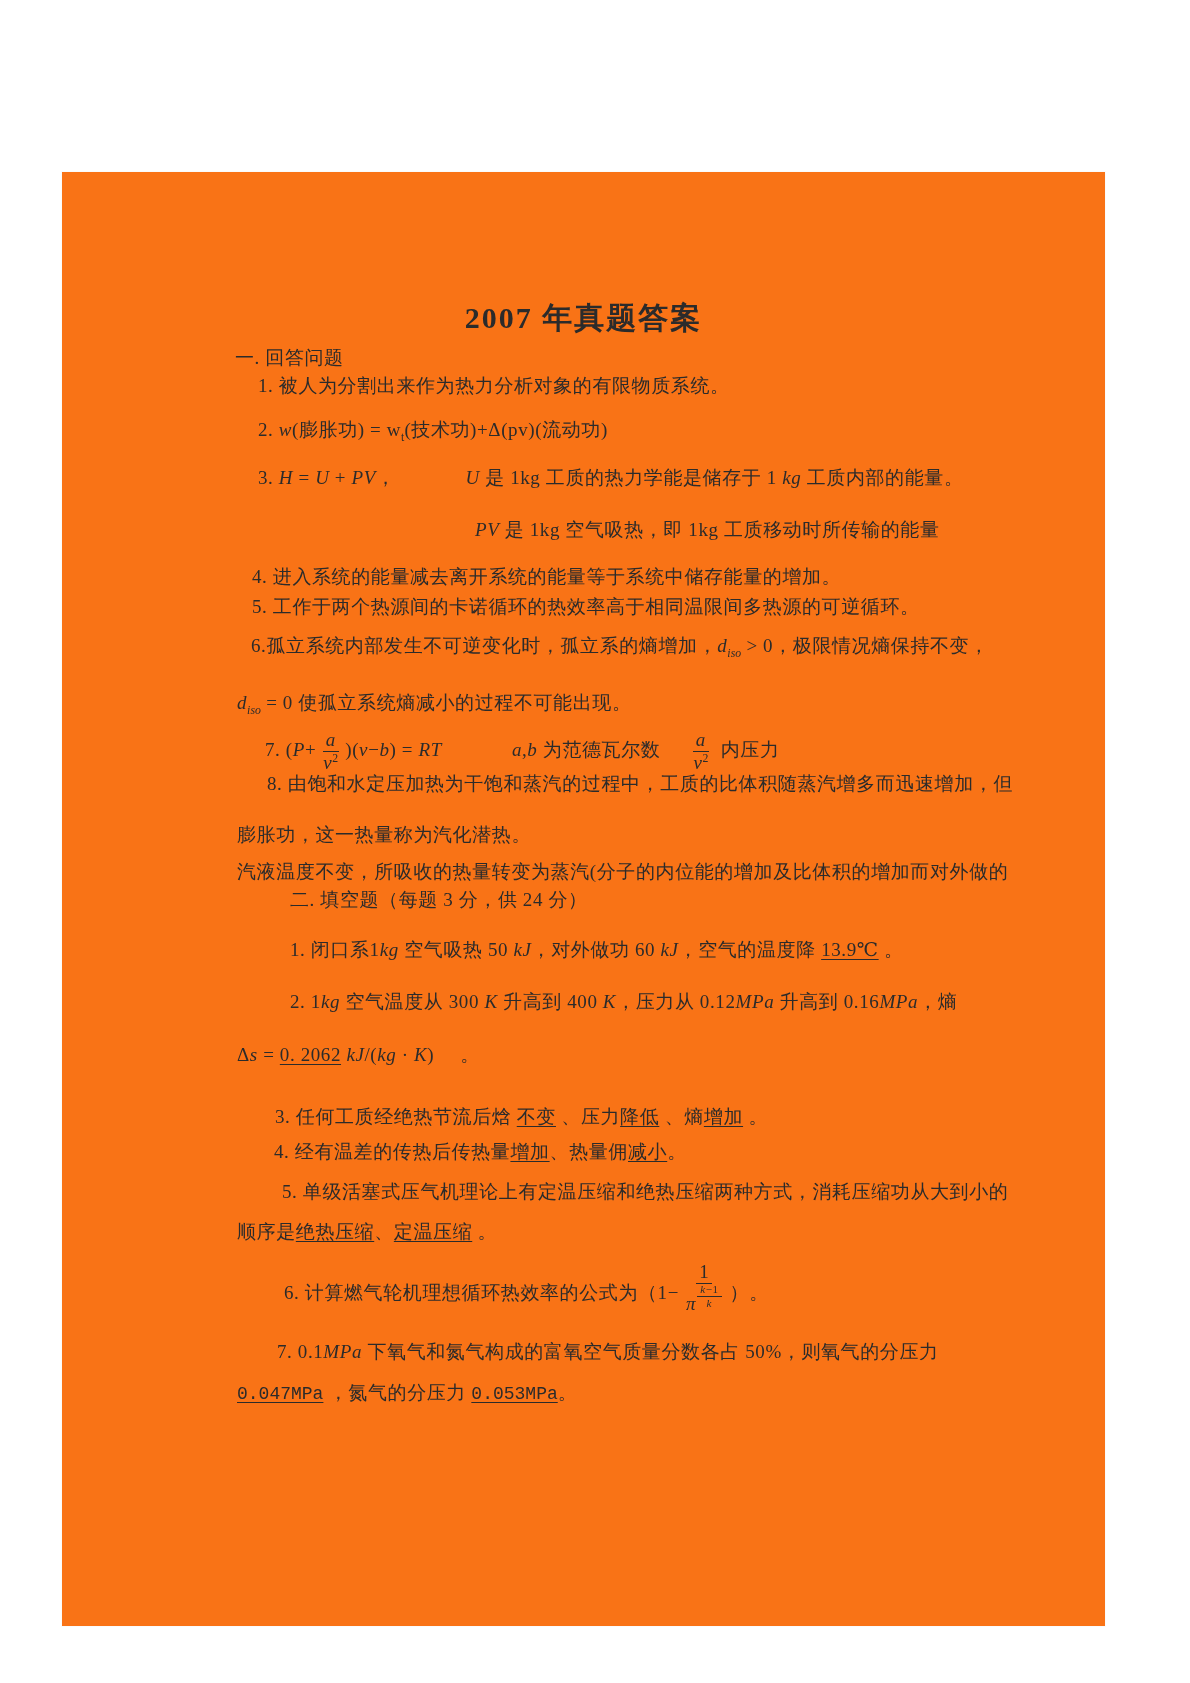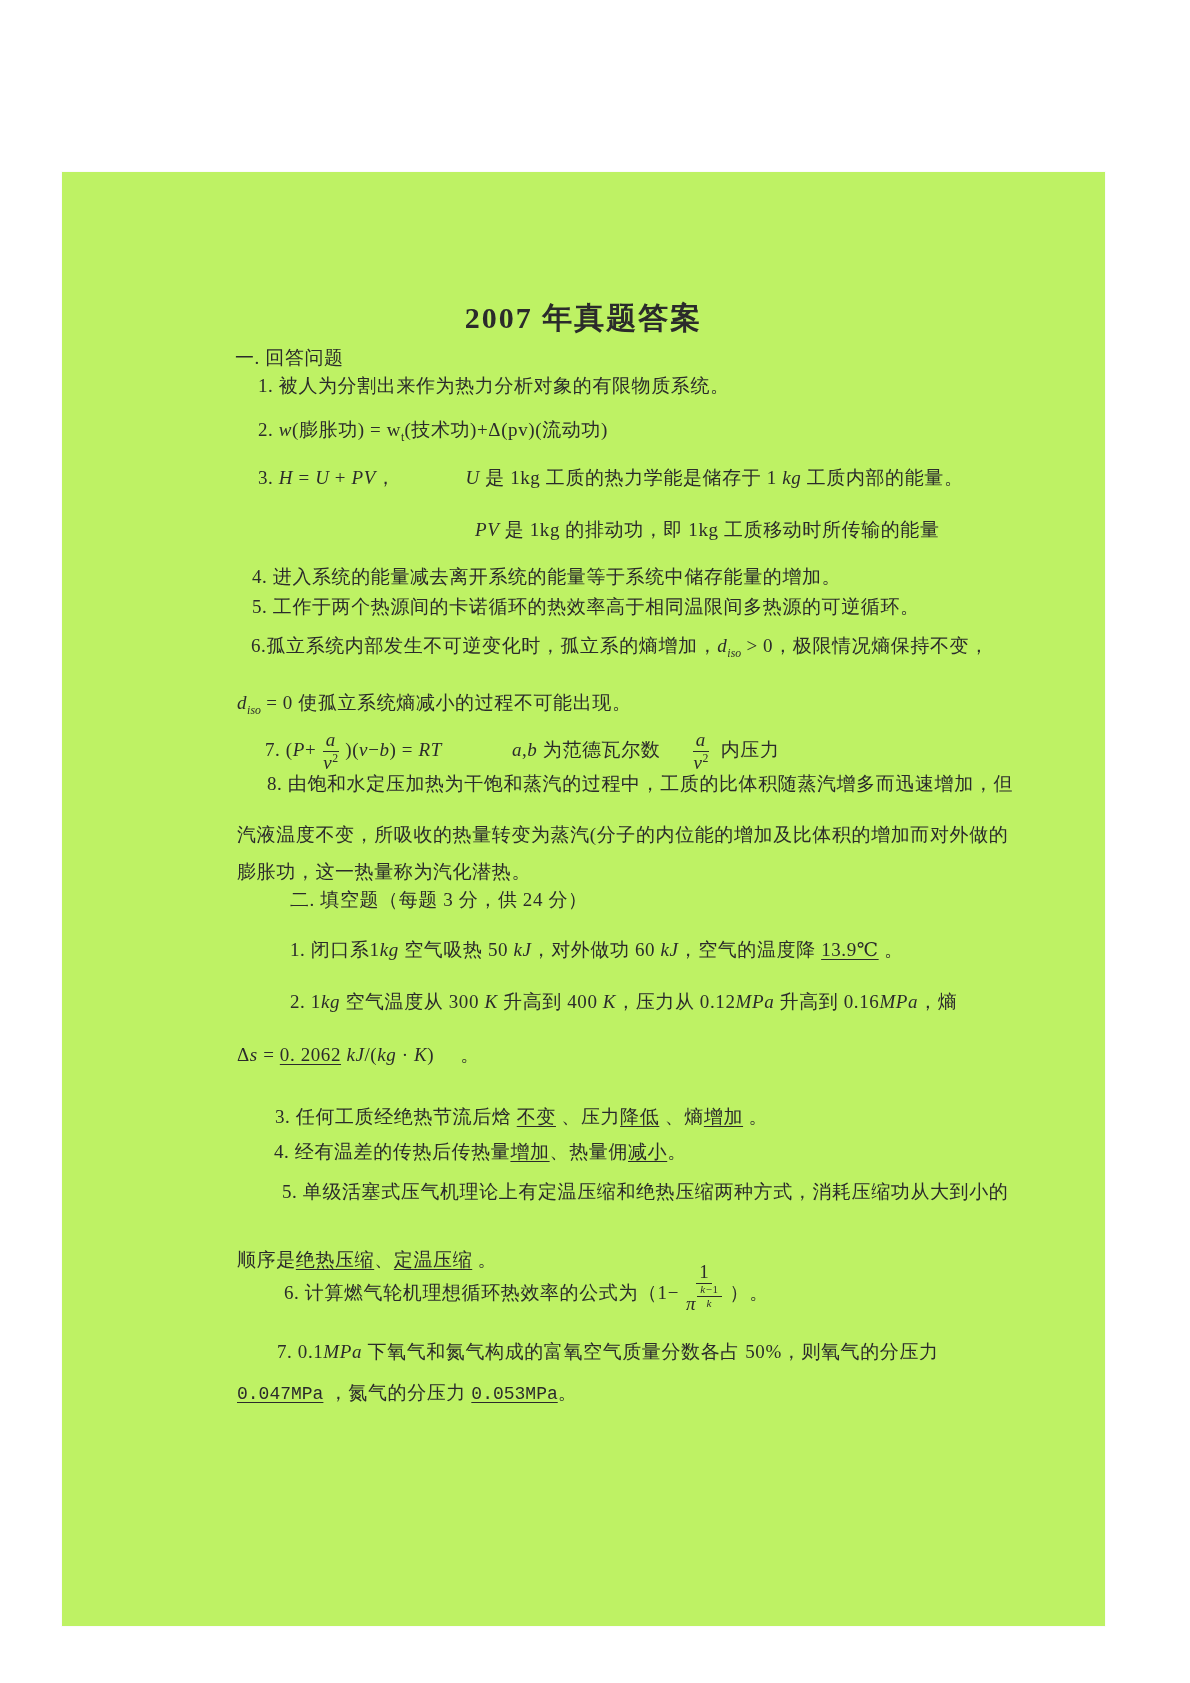--- a/index.html
+++ b/index.html
@@ -4,21 +4,21 @@
 <style>
   html,body{margin:0;padding:0;}
   body{
     width:1190px;height:1683px;position:relative;
     background:#ffffff;
     font-family:"Liberation Serif","DejaVu Serif",serif;
     color:#2b2b2b;
   }
   #page{
     position:absolute;left:62px;top:172px;width:1043px;height:1454px;
-    background:#bef264;
+    background:#f97316;
     box-shadow:0 0 0 1px rgba(0,0,0,0.015);
   }
   #content{position:absolute;left:0;top:0;width:100%;height:100%;}
   .line{
     position:absolute;
     font-size:19px;line-height:28px;letter-spacing:0.6px;
     white-space:nowrap;color:#2b2b2b;
   }
   .title{
     width:100%;text-align:center;
@@ -58,52 +58,52 @@
   #content > :nth-child(12){top:598px;left:205px;}
   #content > :nth-child(13){top:649px;left:175px;}
   #content > :nth-child(14){top:686px;left:175px;}
   #content > :nth-child(15){top:714px;left:228px;}
   #content > :nth-child(16){top:764px;left:228px;}
   #content > :nth-child(17){top:816px;left:228px;}
   #content > :nth-child(18){top:869px;left:175px;}
   #content > :nth-child(19){top:931px;left:213px;}
   #content > :nth-child(20){top:966px;left:212px;}
   #content > :nth-child(21){top:1006px;left:220px;}
-  #content > :nth-child(22){top:1046px;left:175px;margin-top:28px;}
+  #content > :nth-child(22){top:1046px;left:175px;}
   #content > :nth-child(23){top:1090px;left:222px;text-align:center;}
   #content > :nth-child(24){top:1166px;left:215px;}
   #content > :nth-child(25){top:1207px;left:175px;}
   #content > :nth-child(26){top:1246px;left:212px;}
 </style>
 </head>
 <body>
 
 <div id="page">
   <div id="content">
     <div class="line title">2007 年真题答案</div>
 
   <div class="line"><span>一. 回答问题</span></div>
       <div class="line"><span>1. 被人为分割出来作为热力分析对象的有限物质系统。</span></div>
       <div class="line"><span>2. </span><span class="it">w</span><span>(膨胀功) = w</span><span class="sub">t</span><span>(技术功)+Δ(pv)(流动功)</span></div>
       <div class="line"><span>3. </span><span class="it">H</span><span> = </span><span class="it">U</span><span> + </span><span class="it">PV</span><span>，</span><span class="sp sp-wide"></span><span class="it">U</span><span> 是 1kg 工质的热力学能是储存于 1 </span><span class="it">kg</span><span> 工质内部的能量。</span></div>
-      <div class="line"><span class="it">PV</span><span> 是 1kg 的排动功，即 1kg 工质移动时所传输的能量</span></div>
+      <div class="line"><span class="it">PV</span><span> 是 1kg 空气吸热，即 1kg 工质移动时所传输的能量</span></div>
       <div class="line"><span>4. 进入系统的能量减去离开系统的能量等于系统中储存能量的增加。</span></div>
       <div class="line"><span>5. 工作于两个热源间的卡诺循环的热效率高于相同温限间多热源的可逆循环。</span></div>
       <div class="line"><span>6.孤立系统内部发生不可逆变化时，孤立系的熵增加，</span><span class="it">d</span><span class="it sub">iso</span><span> &gt; 0，极限情况熵保持不变，</span></div>
       <div class="line"><span class="it">d</span><span class="it sub">iso</span><span> = 0 使孤立系统熵减小的过程不可能出现。</span></div>
       <div class="line"><span>7. (</span><span class="it">P</span><span>+</span><span class="frac">
           <span class="num"><span class="it">a</span></span>
           <span class="den"><span class="it">v</span><span class="sup">2</span></span>
         </span><span>)(</span><span class="it">v</span><span>−</span><span class="it">b</span><span>) = </span><span class="it">RT</span><span class="sp sp-wide"></span><span class="it">a</span><span>,</span><span class="it">b</span><span> 为范德瓦尔数</span><span class="sp sp-mid"></span><span class="frac">
           <span class="num"><span class="it">a</span></span>
           <span class="den"><span class="it">v</span><span class="sup">2</span></span>
         </span><span> 内压力</span></div>
       <div class="line"><span>8. 由饱和水定压加热为干饱和蒸汽的过程中，工质的比体积随蒸汽增多而迅速增加，但</span></div>
+      <div class="line"><span>膨胀功，这一热量称为汽化潜热。</span></div>
       <div class="line"><span>汽液温度不变，所吸收的热量转变为蒸汽(分子的内位能的增加及比体积的增加而对外做的</span></div>
-      <div class="line"><span>膨胀功，这一热量称为汽化潜热。</span></div>
       <div class="line"><span>二. 填空题（每题 3 分，供 24 分）</span></div>
       <div class="line"><span>1. 闭口系1</span><span class="it">kg</span><span> 空气吸热 50 </span><span class="it">kJ</span><span>，对外做功 60 </span><span class="it">kJ</span><span>，空气的温度降 </span><span class="u">13.9℃</span><span> 。</span></div>
       <div class="line"><span>2. 1</span><span class="it">kg</span><span> 空气温度从 300 </span><span class="it">K</span><span> 升高到 400 </span><span class="it">K</span><span>，压力从 0.12</span><span class="it">MPa</span><span> 升高到 0.16</span><span class="it">MPa</span><span>，熵</span></div>
       <div class="line"><span>Δ</span><span class="it">s</span><span> = </span><span class="u">0. 2062</span><span> </span><span class="it">kJ</span><span>/(</span><span class="it">kg</span><span> · </span><span class="it">K</span><span>)</span><span class="sp sp-mid"></span><span>。</span></div>
       <div class="line"><span>3. 任何工质经绝热节流后焓 </span><span class="u">不变</span><span> 、压力</span><span class="u">降低</span><span> 、熵</span><span class="u">增加</span><span> 。</span></div>
       <div class="line"><span>4.  经有温差的传热后传热量</span><span class="u">增加</span><span>、热量佣</span><span class="u">减小</span><span>。</span></div>
       <div class="line"><span>5. 单级活塞式压气机理论上有定温压缩和绝热压缩两种方式，消耗压缩功从大到小的</span></div>
       <div class="line"><span>顺序是</span><span class="u">绝热压缩</span><span>、</span><span class="u">定温压缩</span><span> 。</span></div>
       <div class="line"><span>6. 计算燃气轮机理想循环热效率的公式为（1−</span><span class="frac">
           <span class="num"><span>1</span></span>

